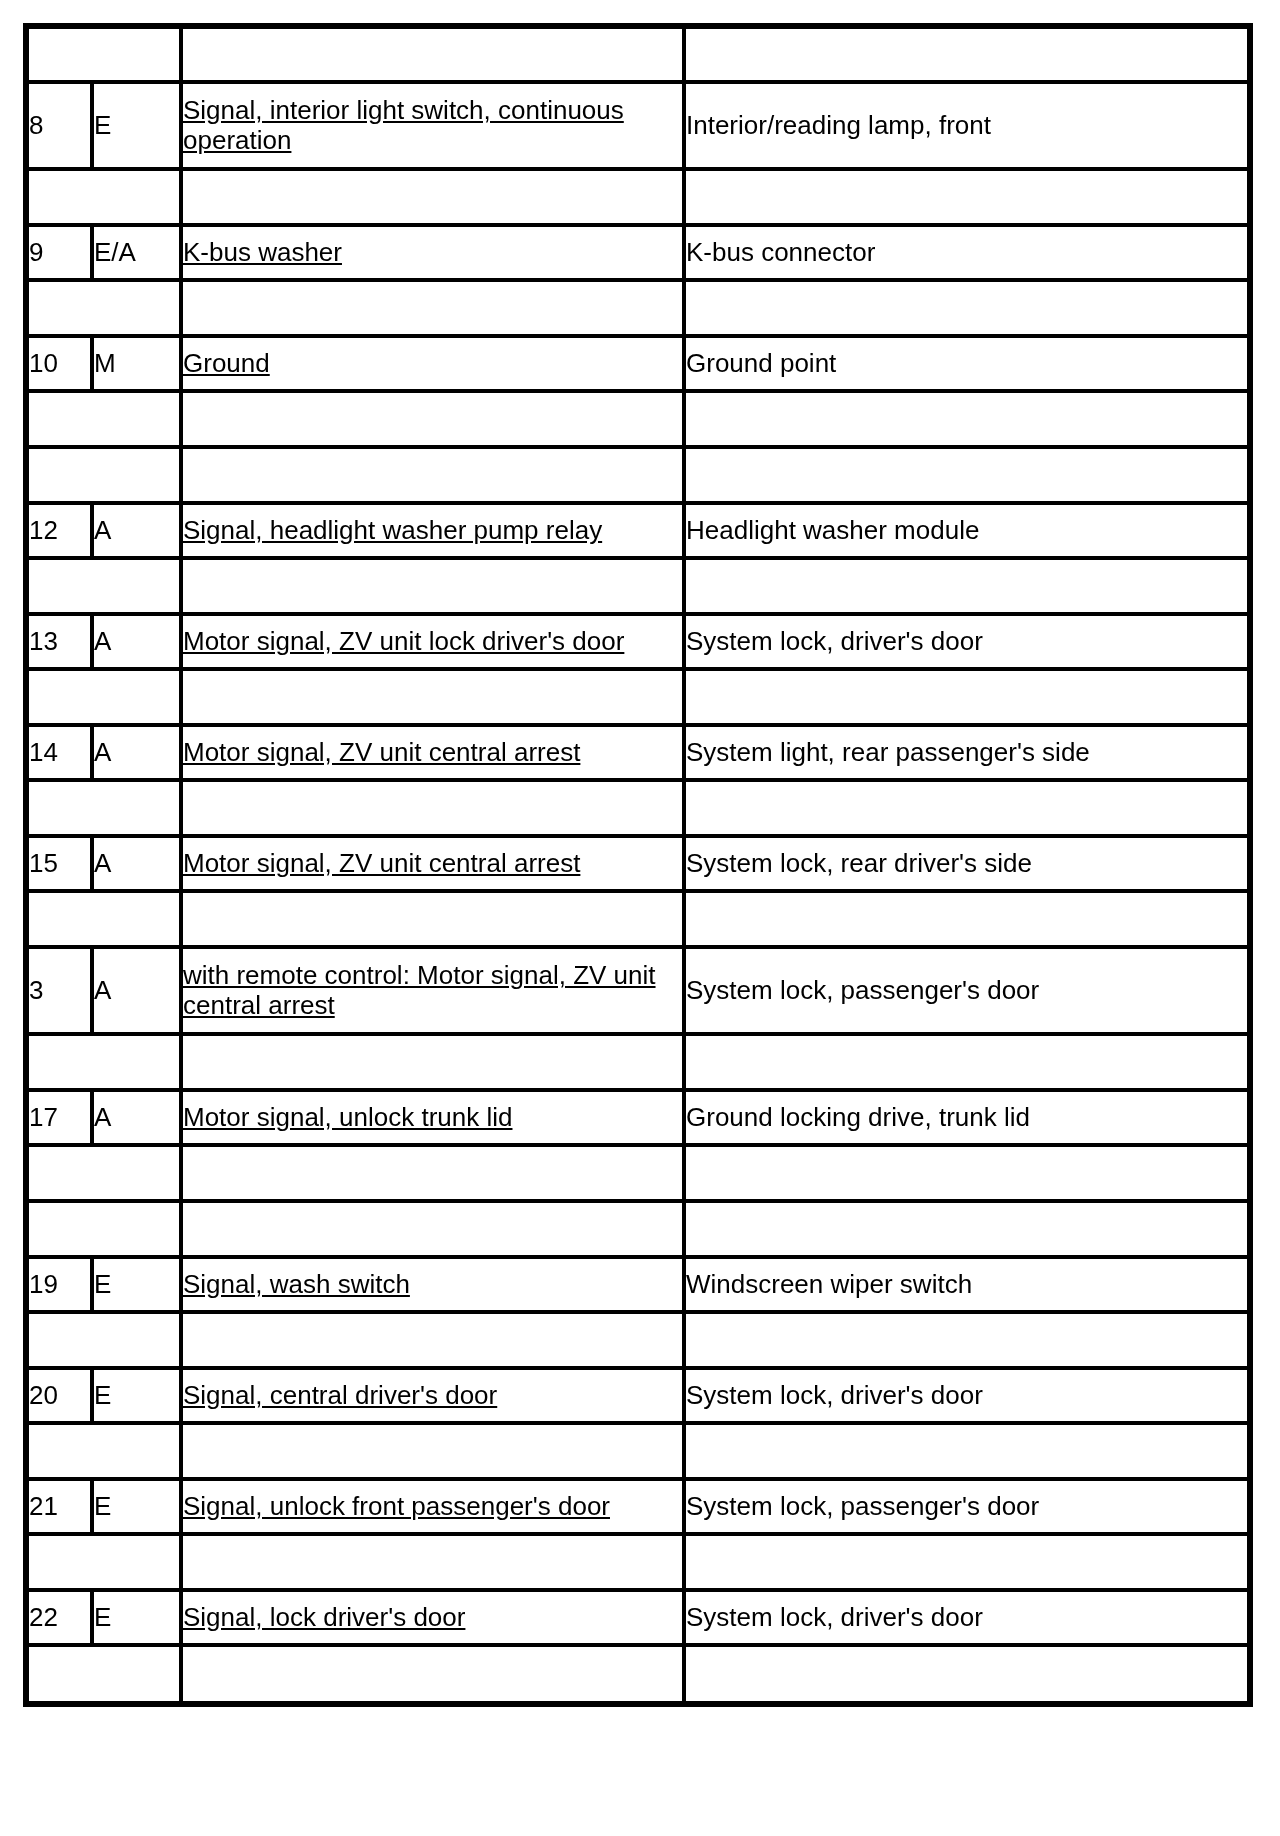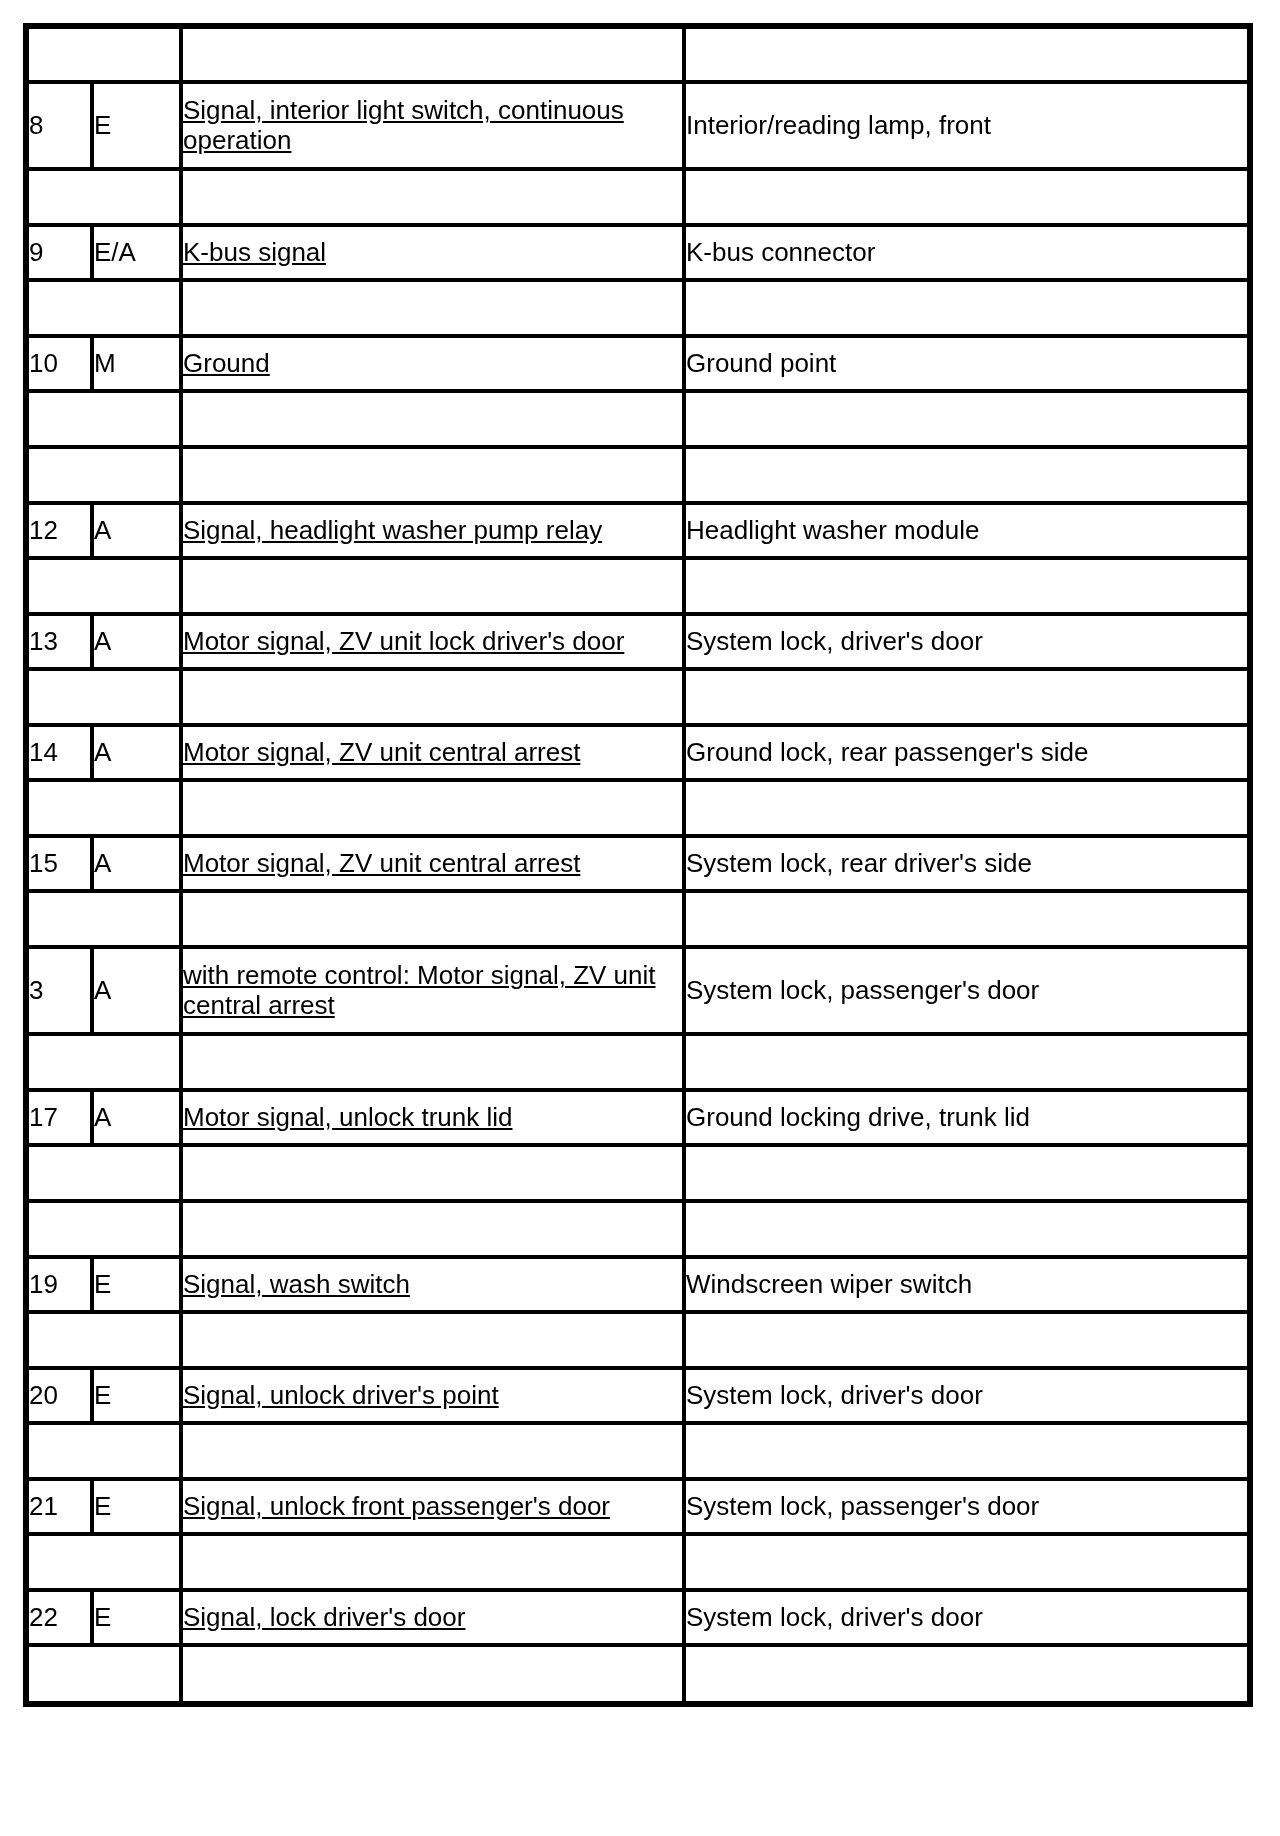--- a/index.html
+++ b/index.html
@@ -70,21 +70,21 @@
       </tr>
 
       <tr class="spacer">
         <td colspan="2"></td>
         <td></td>
         <td></td>
       </tr>
       <tr class="data">
         <td class="c-pin">9</td>
         <td class="c-type">E/A</td>
-        <td class="c-signal">K-bus signal</td>
+        <td class="c-signal">K-bus washer</td>
         <td class="c-component">K-bus connector</td>
       </tr>
 
       <tr class="spacer">
         <td colspan="2"></td>
         <td></td>
         <td></td>
       </tr>
       <tr class="data">
         <td class="c-pin">10</td>
@@ -125,21 +125,21 @@
 
       <tr class="spacer">
         <td colspan="2"></td>
         <td></td>
         <td></td>
       </tr>
       <tr class="data">
         <td class="c-pin">14</td>
         <td class="c-type">A</td>
         <td class="c-signal">Motor signal, ZV unit central arrest</td>
-        <td class="c-component">Ground lock, rear passenger's side</td>
+        <td class="c-component">System light, rear passenger's side</td>
       </tr>
 
       <tr class="spacer">
         <td colspan="2"></td>
         <td></td>
         <td></td>
       </tr>
       <tr class="data">
         <td class="c-pin">15</td>
         <td class="c-type">A</td>
@@ -190,21 +190,21 @@
       </tr>
 
       <tr class="spacer">
         <td colspan="2"></td>
         <td></td>
         <td></td>
       </tr>
       <tr class="data">
         <td class="c-pin">20</td>
         <td class="c-type">E</td>
-        <td class="c-signal">Signal, unlock driver's point</td>
+        <td class="c-signal">Signal, central driver's door</td>
         <td class="c-component">System lock, driver's door</td>
       </tr>
 
       <tr class="spacer">
         <td colspan="2"></td>
         <td></td>
         <td></td>
       </tr>
       <tr class="data">
         <td class="c-pin">21</td>

